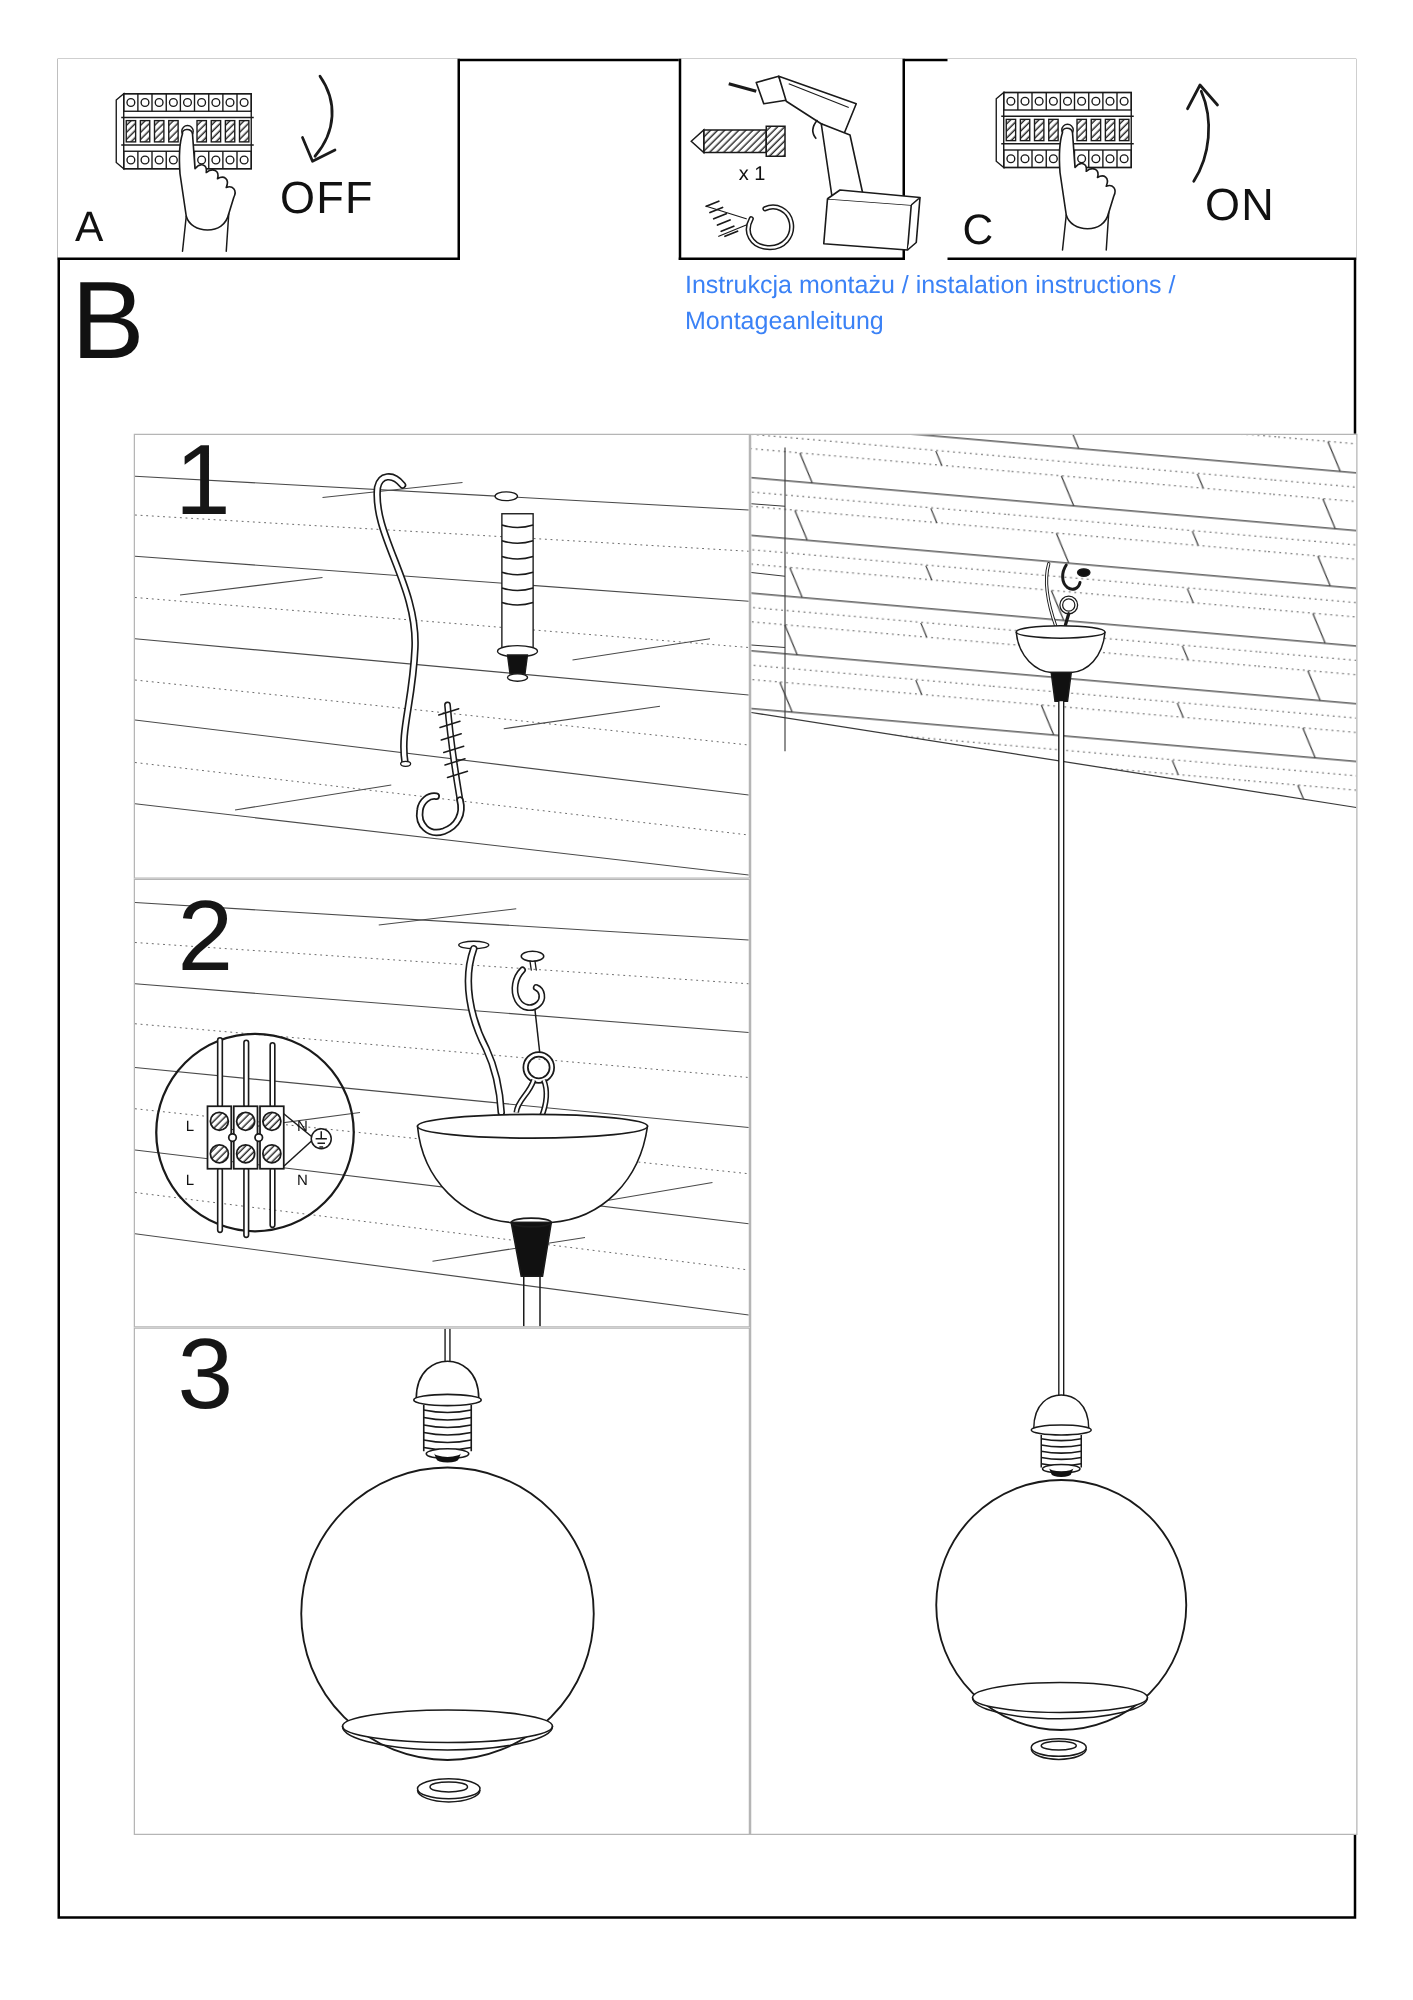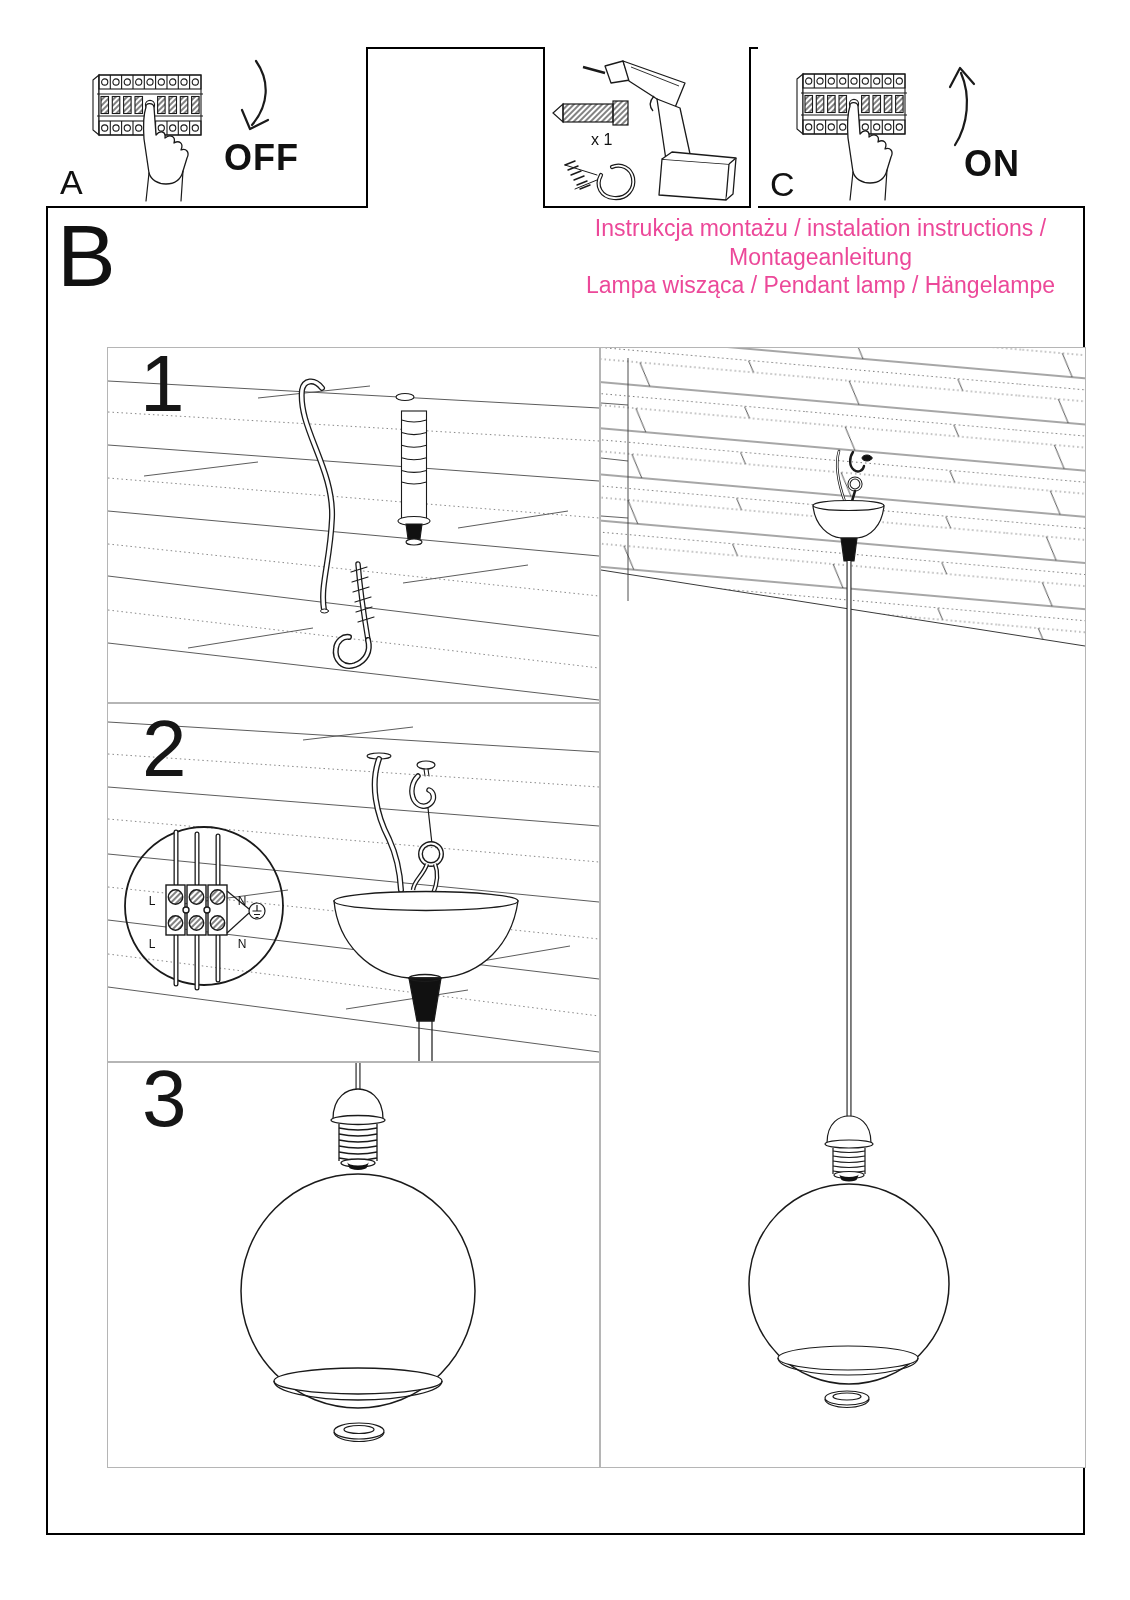--- a/index.html
+++ b/index.html
@@ -1,26 +1,26 @@
 <!DOCTYPE html>
 <html><head>
 <meta charset="utf-8">
 <style>
   html,body{margin:0;padding:0;background:#fff;}
   body{width:1130px;height:1600px;position:relative;font-family:"Liberation Sans",sans-serif;color:#111;overflow:hidden;}
   .abs{position:absolute;}
   .page-frame{left:46px;top:47px;width:1039px;height:1488px;border:2px solid #000;box-sizing:border-box;background:#fff;}
   .topbox{top:47px;height:161px;box-sizing:border-box;background:#fff;}
   .box-a{left:46px;width:322px;border-right:2px solid #000;border-bottom:2px solid #000;}
-  .box-tools{left:543px;width:208px;border-left:2px solid #000;border-right:2px solid #000;border-bottom:2px solid #000;}
+  .box-tools{left:543px;width:181px;border-left:2px solid #000;border-right:2px solid #000;border-bottom:2px solid #000;}
   .box-c{left:758px;width:327px;border-bottom:2px solid #000;}
   .corner-letter{font-size:34px;line-height:1;color:#111;}
-  .state-word{font-size:36px;line-height:1;letter-spacing:1px;color:#111;font-weight:bold;}
+  .state-word{font-size:36px;line-height:1;letter-spacing:1px;color:#111;}
   .qty{font-size:16px;line-height:1;color:#111;}
-  .title-block{left:548px;top:214px;width:545px;font-size:23px;line-height:28.5px;color:#ec4899;text-align:center;}
+  .title-block{left:548px;top:214px;width:545px;font-size:20px;line-height:28.5px;color:#3b82f6;}
   .section-letter{left:57px;top:212px;font-size:88px;line-height:1;color:#111;}
   .panel{border:1px solid #b5b5b5;background:#fff;box-sizing:border-box;}
   .panel svg{position:absolute;left:0;top:0;}
   .stepnum{position:absolute;font-size:80px;line-height:1;color:#161616;letter-spacing:-2px;}
   .wire-label{font-size:12px;fill:#111;font-family:"Liberation Sans",sans-serif;}
 </style>
 </head>
 <body>
 
 <svg width="0" height="0" style="position:absolute">
@@ -134,21 +134,20 @@
       <path d="M197,98 C210,78 213,49 203,26"></path>
       <path d="M192,40 L202,21 L216,37"></path>
     </g>
   </svg>
   <div class="abs corner-letter" style="left:12px;top:120px;">C</div>
   <div class="abs state-word" style="left:182px;top:99px;margin-left:24px;">ON</div>
 </div>
 
 <div class="abs title-block">
   <div>Instrukcja montażu / instalation instructions / Montageanleitung</div>
-  <div>Lampa wisząca / Pendant lamp / Hängelampe</div>
 </div>
 
 <div class="abs section-letter">B</div>
 
 <div class="abs panel" style="left:107px;top:347px;width:493px;height:356px;">
   <svg width="491" height="354" viewBox="0 0 491 354">
     <g stroke="#4a4a4a" stroke-width="0.9">
       <line x1="0" y1="33" x2="491" y2="60"></line>
         <line x1="0" y1="97" x2="491" y2="133"></line>
       <line x1="0" y1="163" x2="491" y2="208"></line>

